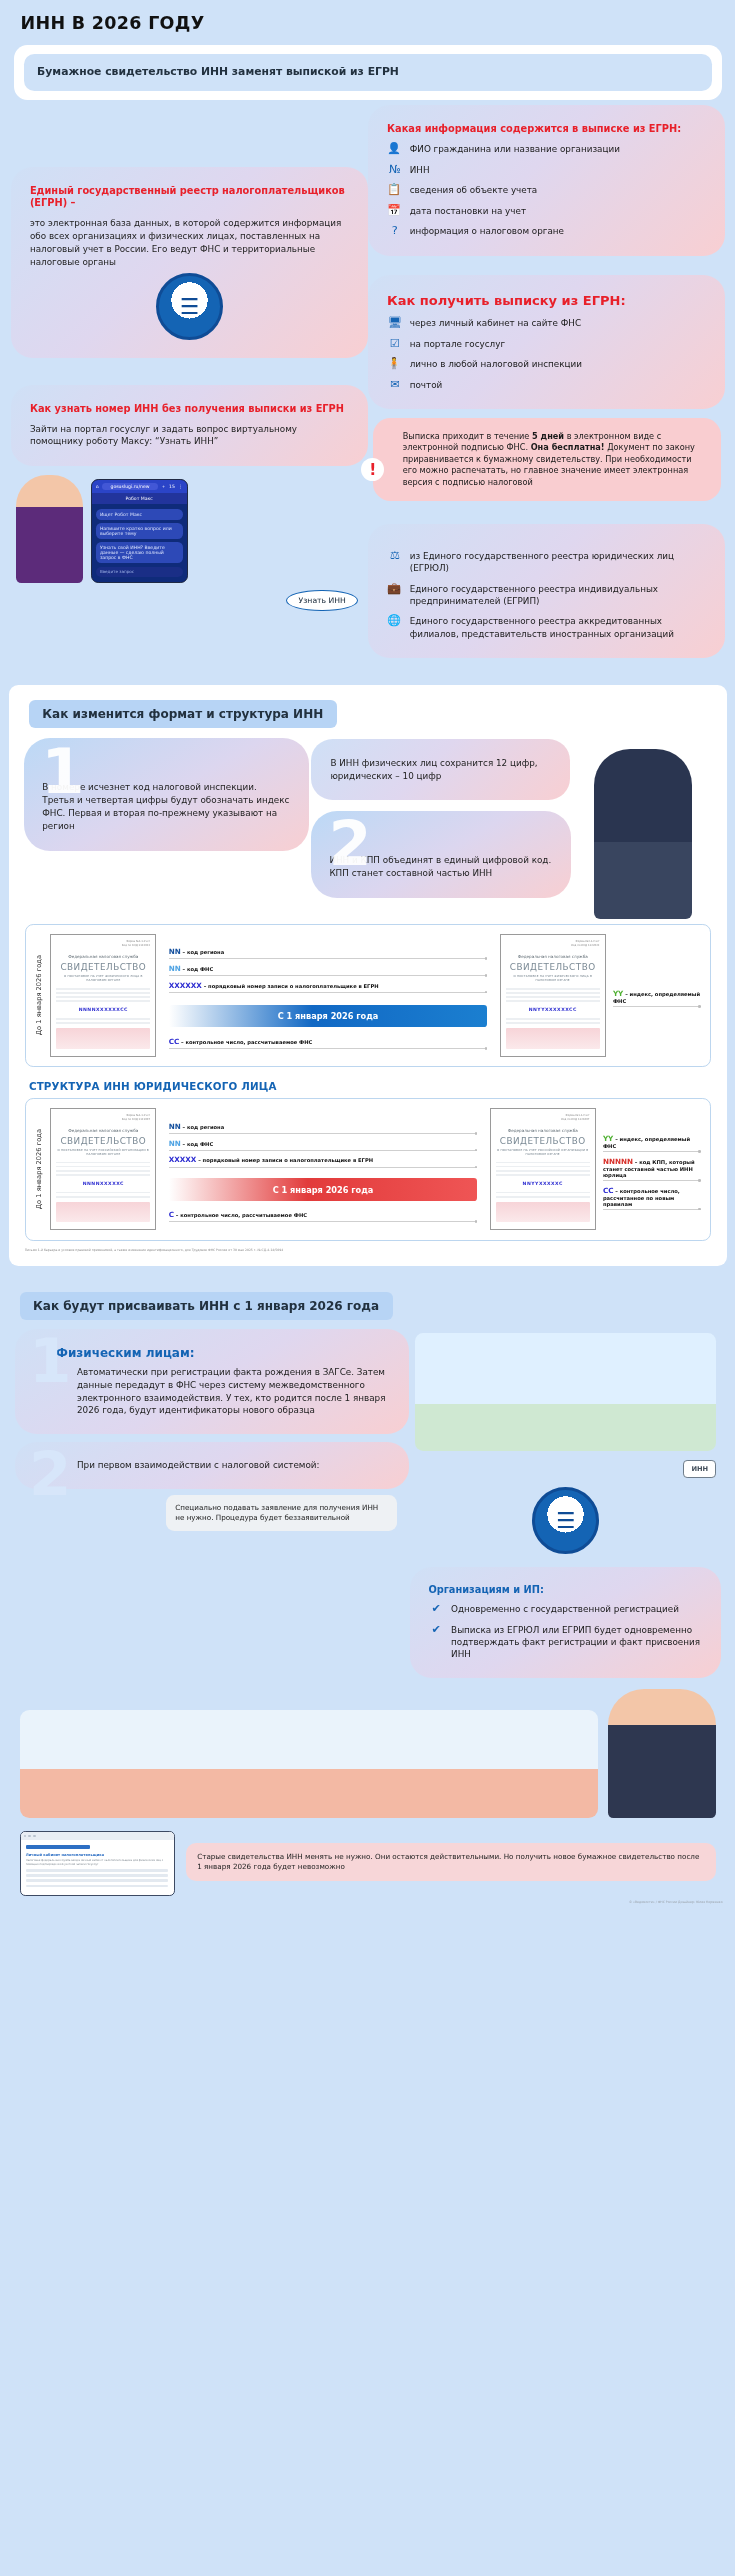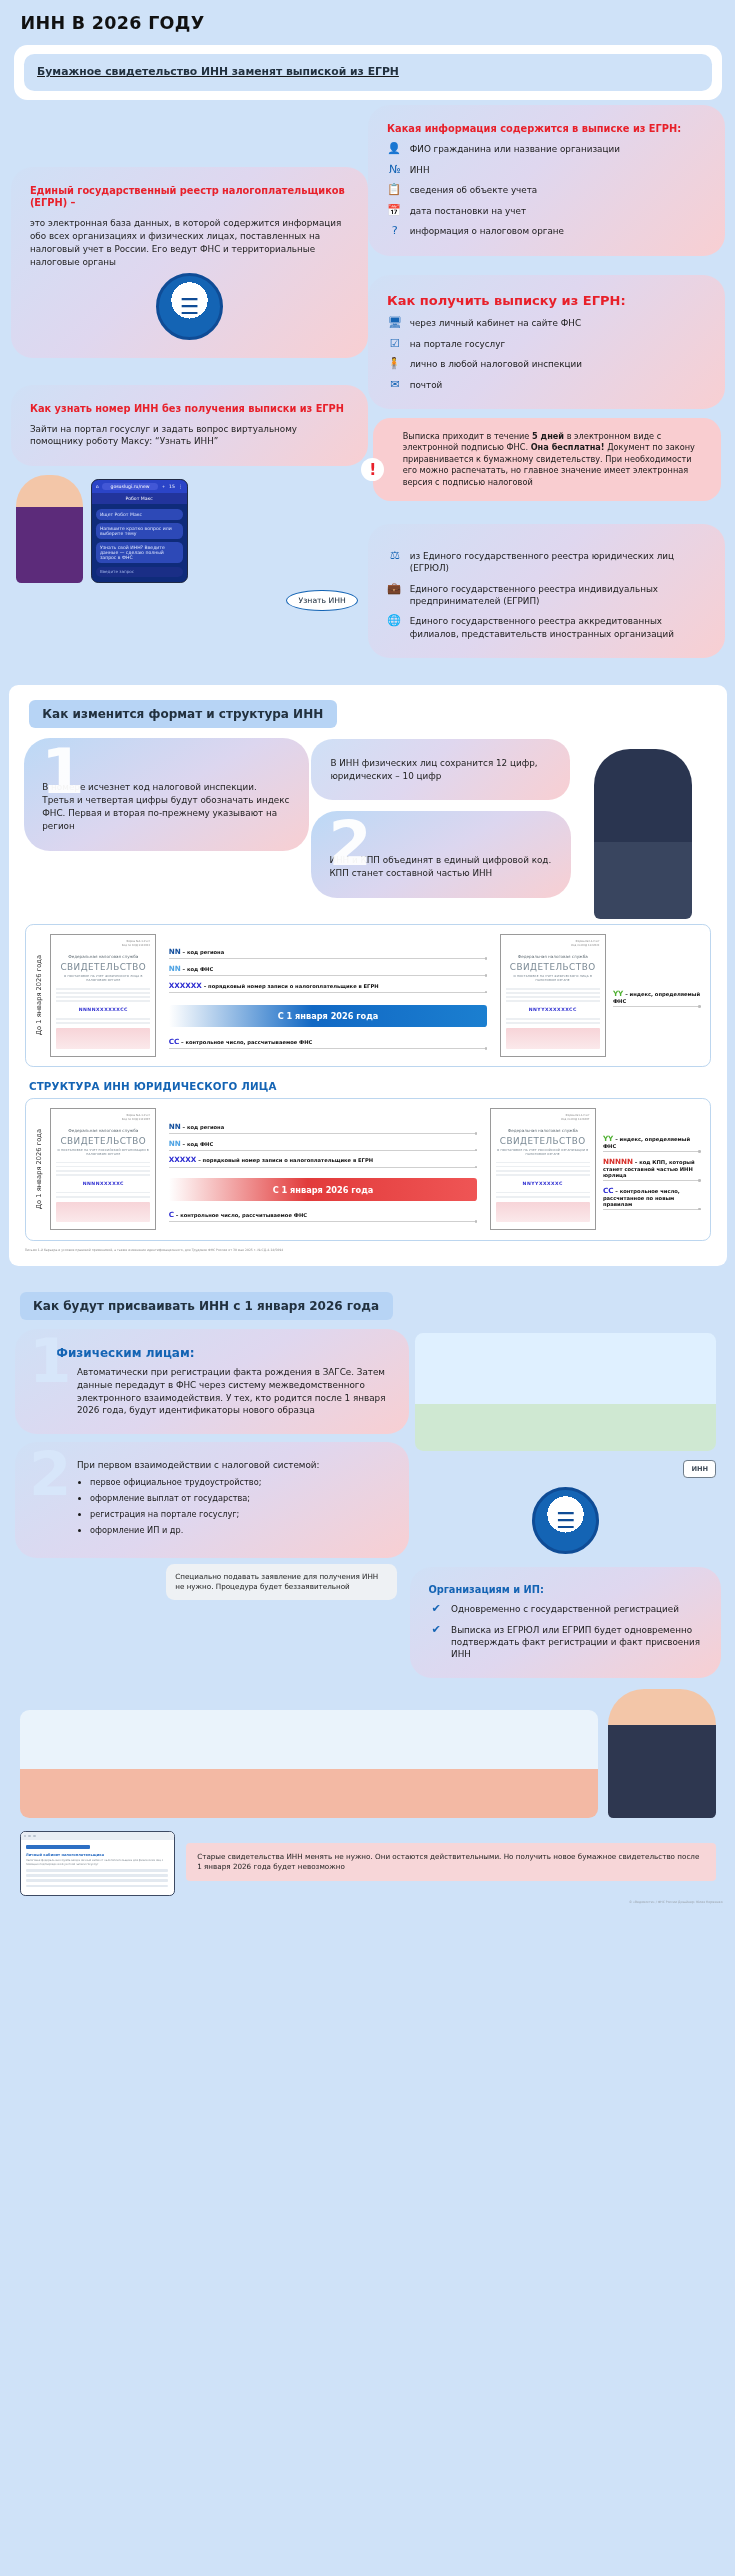--- a/index.html
+++ b/index.html
@@ -51,21 +51,21 @@
   }
   .pinkbox .bang {
     position: absolute; left: -11.3px; top: 40px;
     width: 23px; height: 23px; border-radius: 50%; background: #fff;
     color: #e8202a; font-size: 15.5px; font-weight: bold;
     display: flex; align-items: center; justify-content: center;
   }
 
   
   #sec1 { position: relative; padding-bottom: 20.6px; }
-  #sec1 .shell { margin: 0 14.4px; background: #fff; border-radius: 13.4px; padding: 9.3px; text-decoration: underline; }
+  #sec1 .shell { margin: 0 14.4px; background: #fff; border-radius: 13.4px; padding: 9.3px; }
   #sec1 .inner-blue { background: #cfe2f8; border-radius: 10.3px; padding: 11.3px 13.4px; }
   #sec1 .subhead { font-size: 10.8px; font-weight: bold; color: #22313f; line-height: 1.3; }
   .s1-grid { display: flex; gap: 9.3px; padding: 0 15.5px; margin-top: -4.1px; }
   .s1-col { flex: 1; position: relative; }
 
   .emblem {
     width: 67px; height: 67px; border-radius: 50%;
     background: radial-gradient(circle at 50% 40%, #fff 0 38%, #1464b4 38% 100%);
     border: 3.1px solid #0f4c96; margin: 5.2px auto 0; position: relative;
   }
@@ -151,21 +151,21 @@
     content:""; position:absolute; inset:-4.6px; border-radius:21.6px;
     background: linear-gradient(150deg,#cfe0f6 0%, #dfd7ef 50%, #f8cfd2 100%); z-index:-1;
   }
   .ghostnum { font-size: 61px; font-weight: bold; color: #d7e6fa; line-height: .8; }
   .bullet-li { font-size: 8.2px; line-height: 1.45; margin: 4.1px 0 4.1px 2.1px; }
 
   .grey-note {
     background: #eef1f4; border-radius: 8.2px; padding: 8.2px 9.3px; font-size: 7.2px; line-height: 1.4;
   }
   .pink-strip {
-    background: #f7d6d8; border-radius: 4px; margin: 0 14.4px; padding: 8.2px 11.3px;
+    background: #f7d6d8; border-radius: 10px; margin: 0 14.4px; padding: 8.2px 11.3px;
     font-size: 7.2px; line-height: 1.45; color: #222;
   }
   .browserbox { border: 1px solid #3d4a63; border-radius: 5.2px; width: 155px; background: #fff; overflow: hidden; }
   .browserbox .topbar { background: #e9eef4; height: 8.2px; display: flex; align-items: center; gap: 2.1px; padding-left: 3.1px; }
   .browserbox .dot { width: 2.6px; height: 2.6px; border-radius: 50%; background: #b9c3cf; }
   .browserbox .content { padding: 5.2px; }
   .browserbox .row { height: 2.6px; background: #e3e9f0; margin: 2.6px 0; border-radius: 1px; }
   .browserbox .blue-row { height: 4.1px; background: #2d6fc4; width: 45%; border-radius: 1px; }
   .credits { font-size: 3.1px; color: #9aa3ab; text-align: right; padding: 4.1px 13.4px 7.2px; line-height: 1.6; }
 
@@ -475,26 +475,20 @@
       <div style="flex:1.15;">
         <div class="blue-hexcard numcard">
           <div class="ghostnum" style="position:absolute;left:9.3px;top:3.1px;">1</div>
           <div class="h-blue" style="font-size:12px;margin-left:23px;">Физическим лицам:</div>
           <div class="body-t" style="margin-left:44px;margin-top:6.2px;">Автоматически при регистрации факта рождения в ЗАГСе. Затем данные передадут в ФНС через систему межведомственного электронного взаимодействия. У тех, кто родится после 1 января 2026 года, будут идентификаторы нового образца</div>
         </div>
 
         <div class="blue-hexcard numcard" style="margin-top:17.5px;">
           <div class="ghostnum" style="position:absolute;left:9.3px;top:3.1px;">2</div>
           <div class="body-t" style="margin-left:44px;">При первом взаимодействии с налоговой системой:</div>
-          <ul style="margin-left:55px;margin-top:5.2px;">
-            <li class="bullet-li">первое официальное трудоустройство;</li>
-            <li class="bullet-li">оформление выплат от государства;</li>
-            <li class="bullet-li">регистрация на портале госуслуг;</li>
-            <li class="bullet-li">оформление ИП и др.</li>
-          </ul>
         </div>
 
         <div class="grey-note" style="margin-top:10.3px;width:60%;margin-left:38%;">Специально подавать заявление для получения ИНН не нужно. Процедура будет беззаявительной</div>
       </div>
 
       <div style="flex:0.9;">
         <div style="height:118px;background:linear-gradient(180deg,#dff0ff 0 60%, #cfe8d2 60% 100%);border-radius:8.2px;"></div>
         <div style="text-align:right;margin-top:8.2px;">
           <span class="tag-inn">ИНН</span>
         </div>

